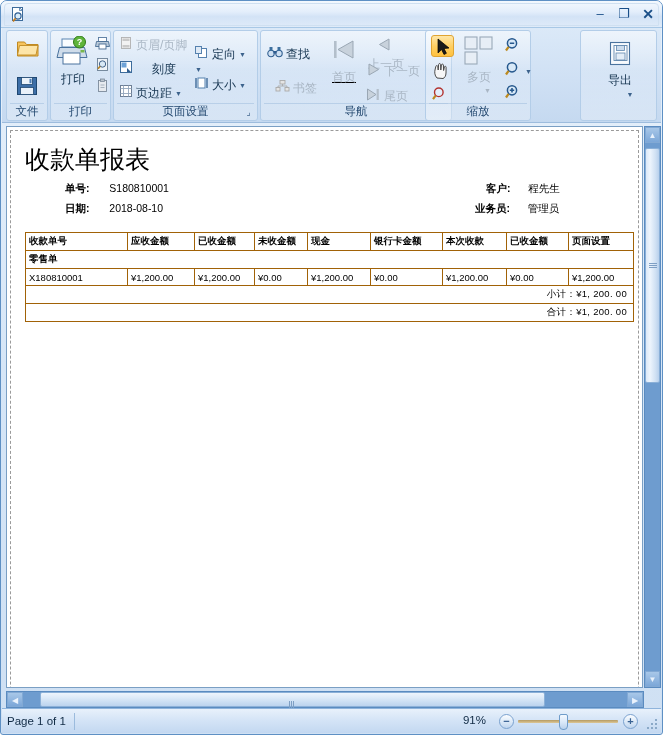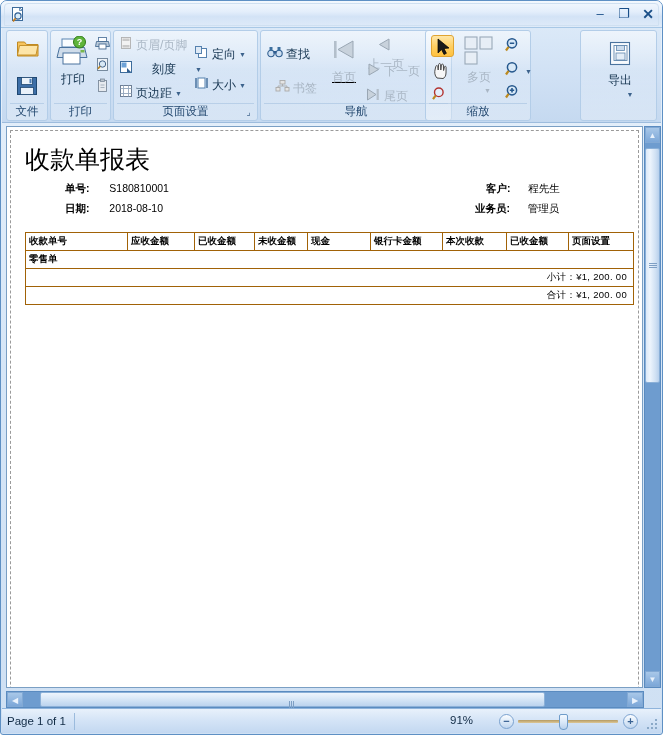--- a/index.html
+++ b/index.html
@@ -242,21 +242,21 @@
   #page-indicator {
     position: absolute; left: 5px; top: 4px;
     height: 17px; line-height: 17px;
     font-size: 11.5px; color: #102a44;
     padding-right: 8px;
     border-right: 1px solid #9bbbdd;
     white-space: nowrap;
   }
   #zoom-pct {
     position: absolute; left: 448px; top: 5px;
-    width: 36px; 
+    width: 36px; text-align: right;
     font-size: 11.5px; color: #102a44;
   }
   .zoom-rnd {
     position: absolute; top: 5px;
     width: 15px; height: 15px;
     border-radius: 50%;
     background: linear-gradient(180deg, #fbfdff 0%, #dae8f7 55%, #bfd5ee 100%);
     border: 1px solid #7ba2cf;
     color: #3a6394; font-size: 11px; font-weight: bold;
     line-height: 13px; text-align: center;
@@ -618,20 +618,31 @@
               <th>本次收款</th>
               <th>已收金额</th>
               <th>页面设置</th>
             </tr>
           </thead>
           <tbody>
             <tr>
               <td class="groupcell" colspan="9">零售单</td>
             </tr>
             <tr>
+              <td>X180810001</td>
+              <td>¥1,200.00</td>
+              <td>¥1,200.00</td>
+              <td>¥0.00</td>
+              <td>¥1,200.00</td>
+              <td>¥0.00</td>
+              <td>¥1,200.00</td>
+              <td>¥0.00</td>
+              <td>¥1,200.00</td>
+            </tr>
+            <tr>
               <td class="sumcell" colspan="9">小计：¥1, 200. 00</td>
             </tr>
             <tr>
               <td class="sumcell" colspan="9">合计：¥1, 200. 00</td>
             </tr>
           </tbody>
         </table>
 
       </div>
     </div>

